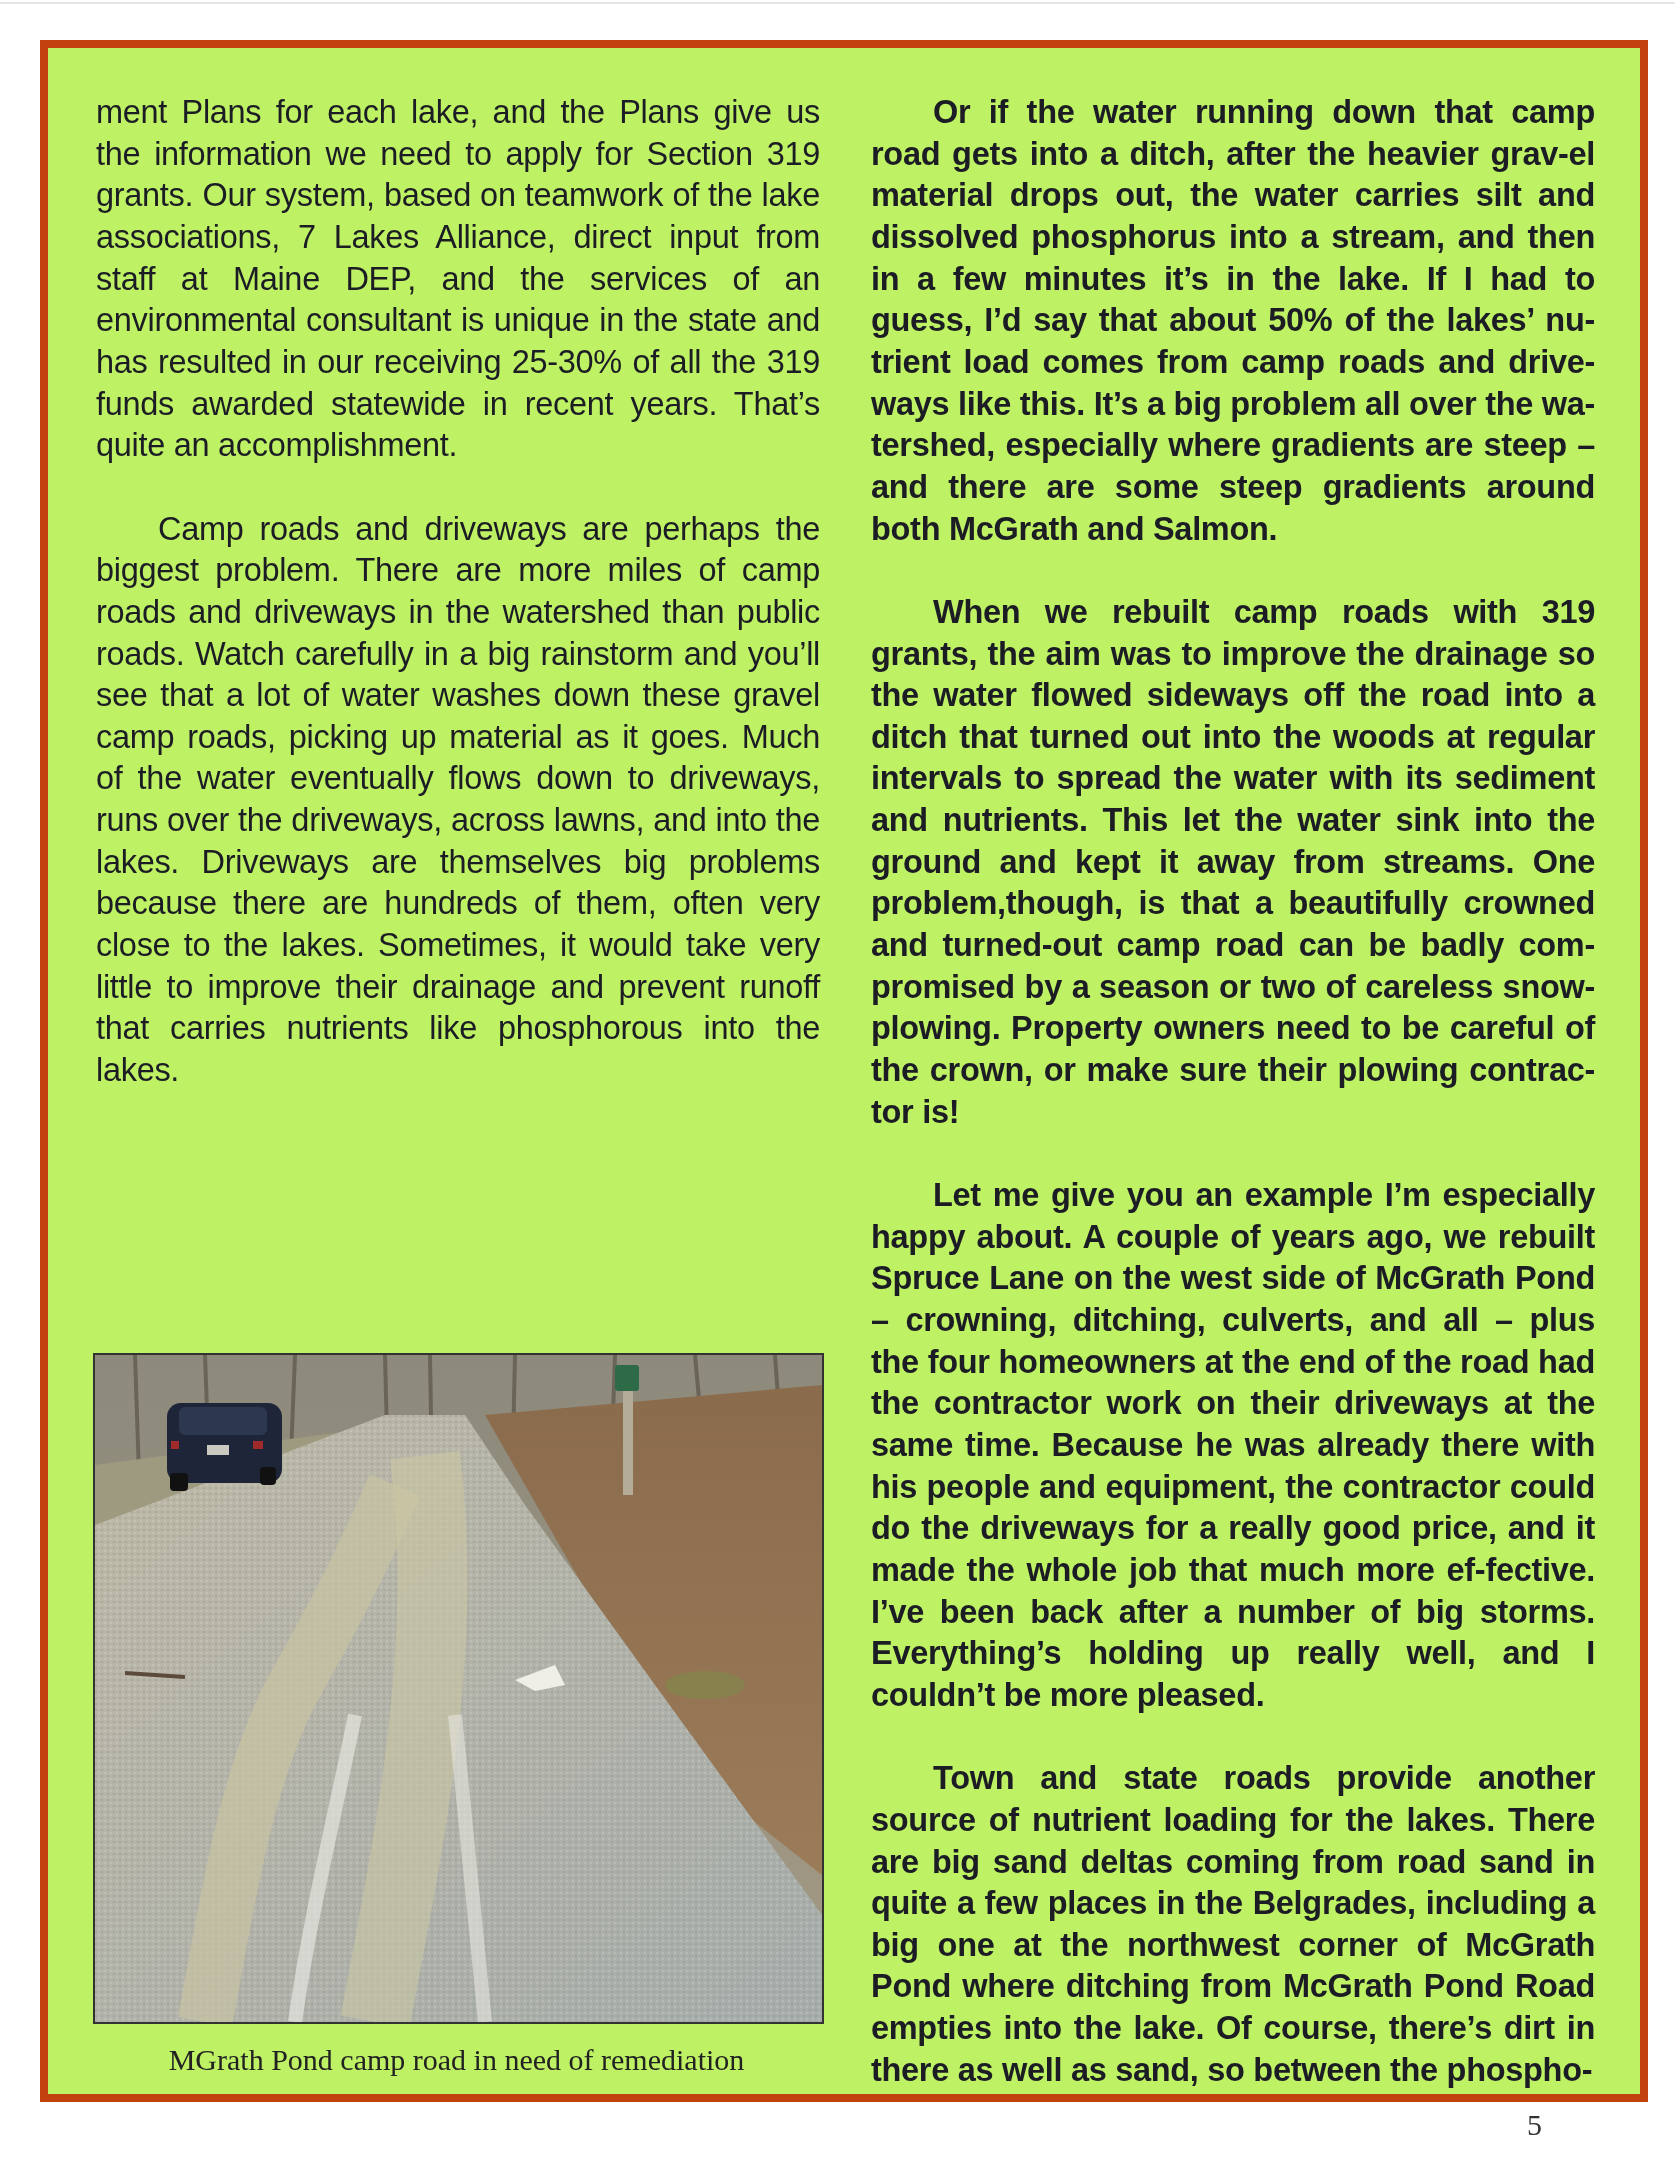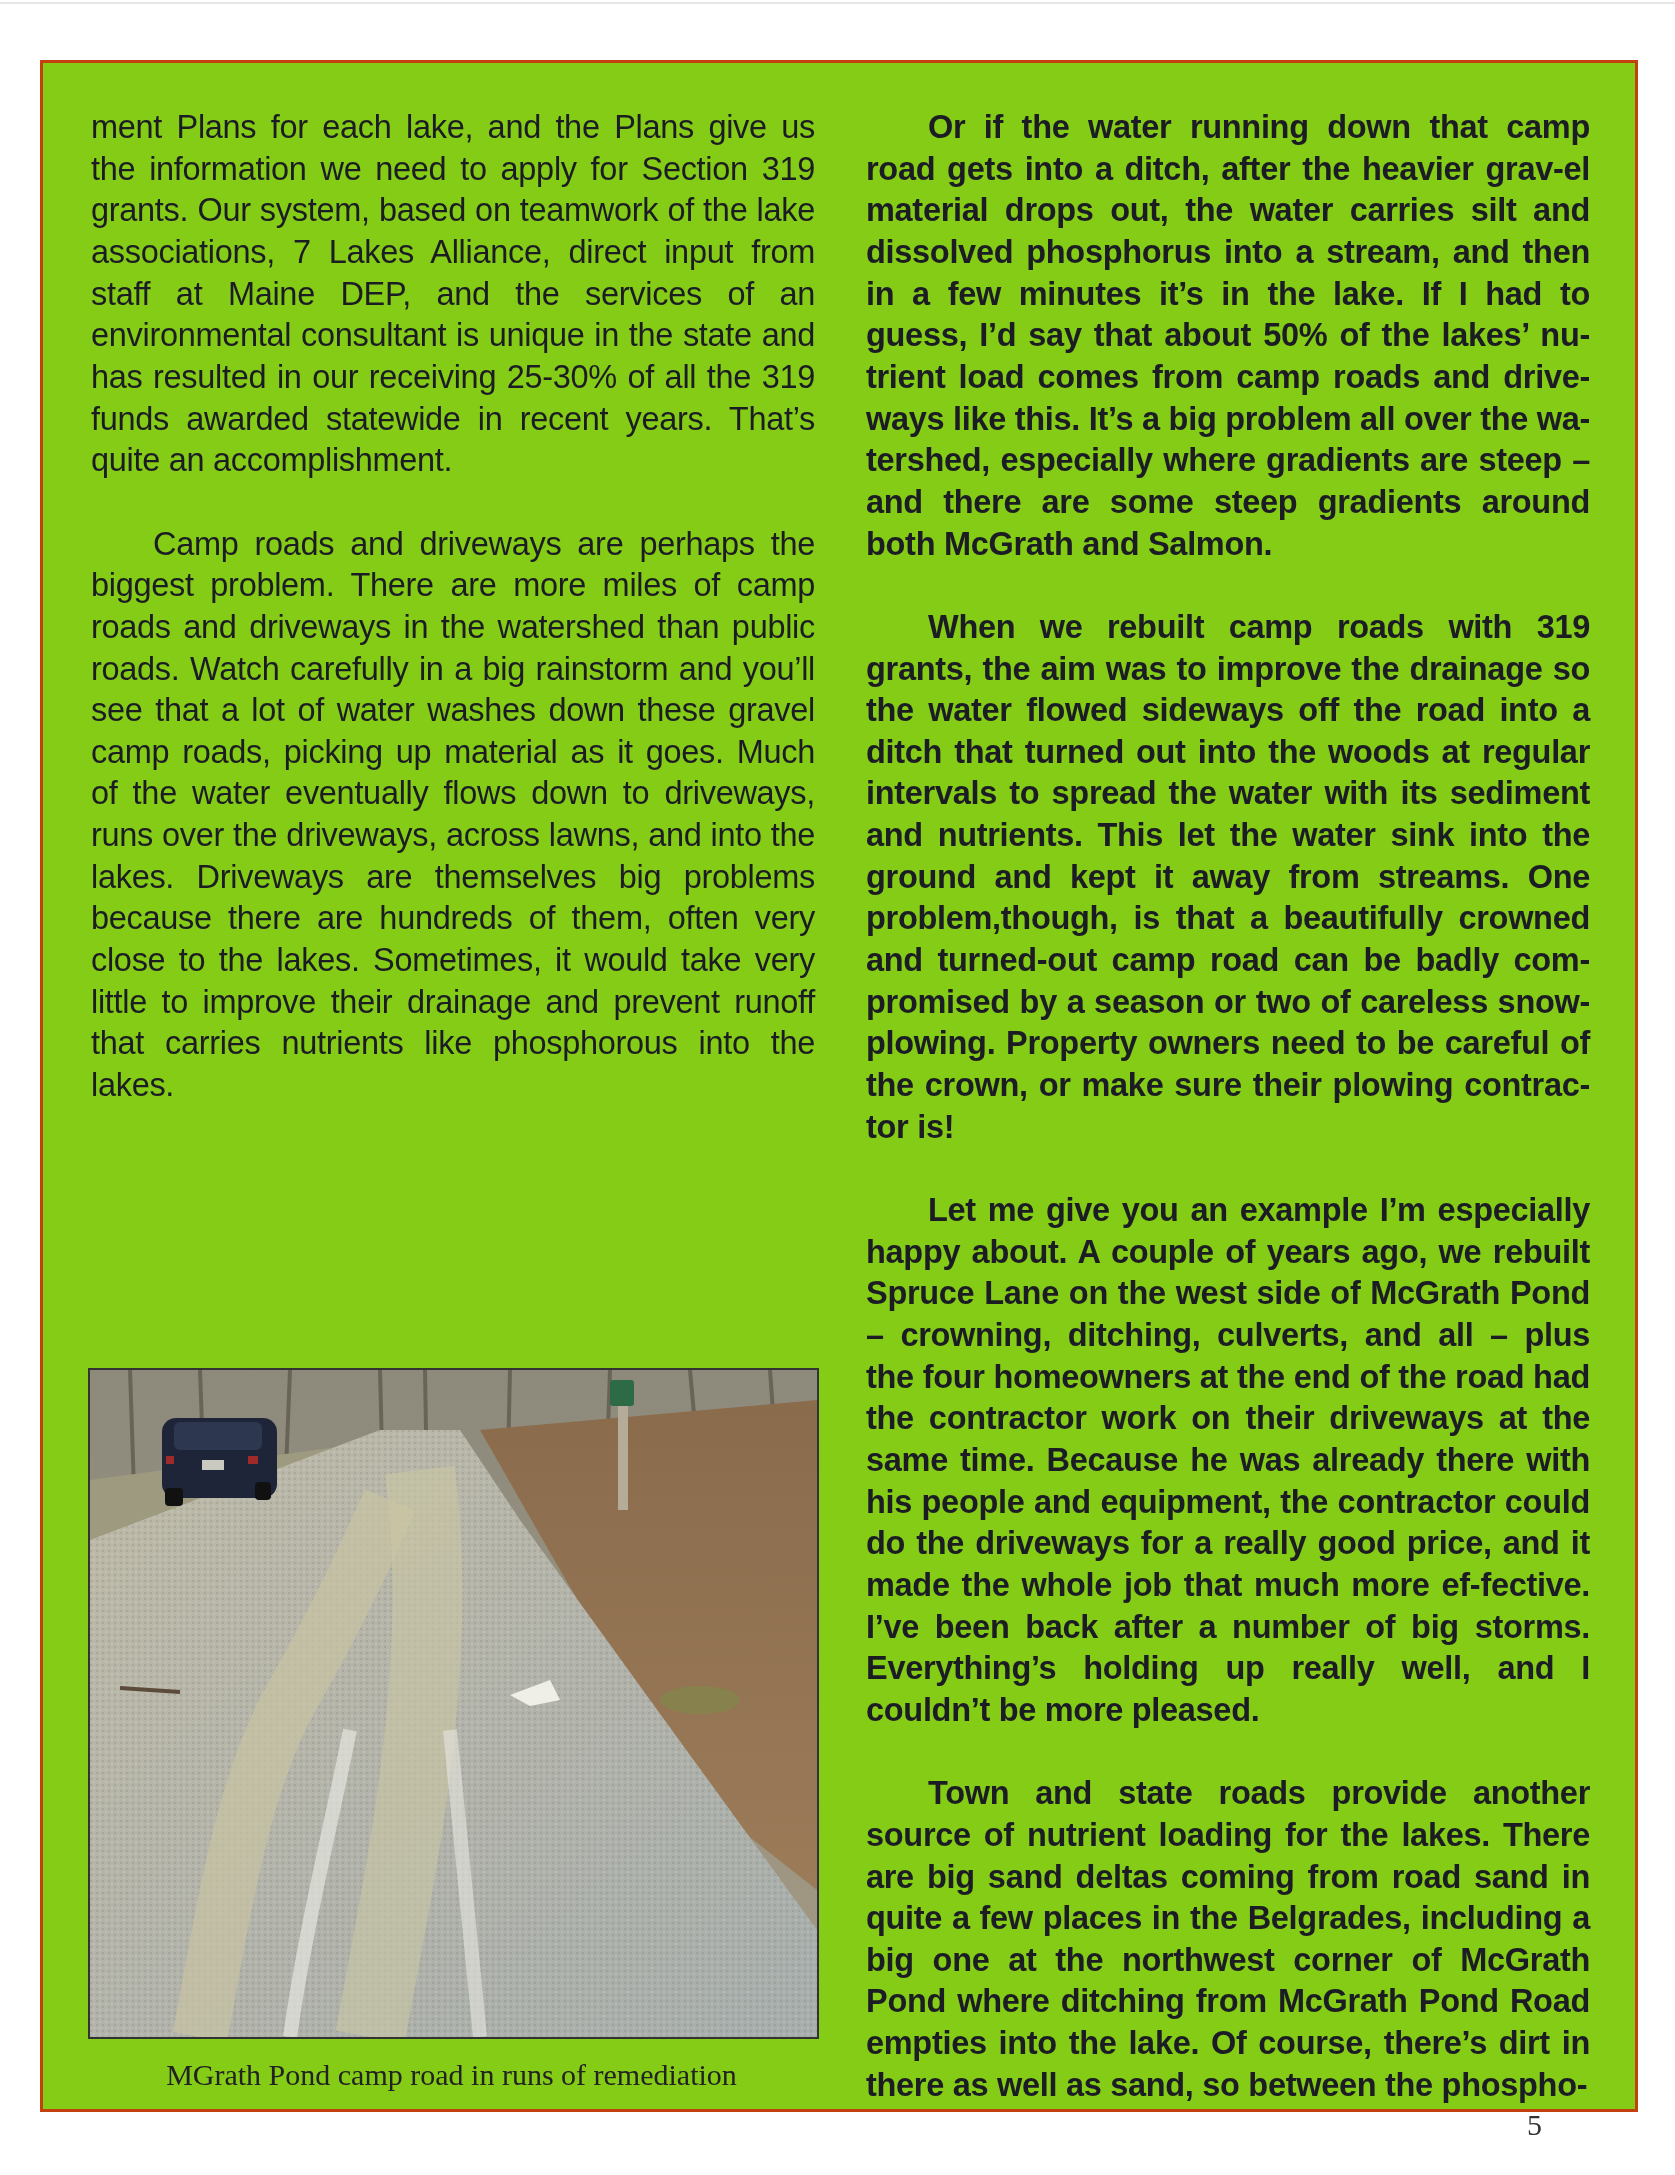--- a/index.html
+++ b/index.html
@@ -2,22 +2,22 @@
 <html><head>
 <meta charset="utf-8">
 <style>
   html, body { margin: 0; padding: 0; }
   body {
     width: 1675px; height: 2175px; background: #ffffff; position: relative; overflow: hidden;
     font-family: "Liberation Sans", "DejaVu Sans", sans-serif; color: #1c1c24;
   }
   .top-rule { position: absolute; left: 0; top: 2px; width: 1675px; height: 2px; background: #e6e6e6; }
   .page-box {
-    position: absolute; left: 40px; top: 60px; width: 1592px; height: 2046px;
-    border: 3px solid #c2410c; background: #84cc16; box-sizing: content-box;
+    position: absolute; left: 40px; top: 40px; width: 1592px; height: 2046px;
+    border: 8px solid #c2410c; background: #bef264; box-sizing: content-box;
   }
   .col {
     position: absolute; top: 44px; width: 724px;
     font-size: 32.5px; line-height: 41.65px; letter-spacing: -0.3px;
     text-align: justify; font-stretch: condensed;
   }
   .col.left { left: 48px; }
   .col.right { left: 823px; font-weight: bold; }
   .col p { margin: 0 0 41.65px 0; text-indent: 62px; hyphens: manual; }
   .col p.cont { text-indent: 0; }
@@ -108,21 +108,21 @@
 
       <rect x="528" y="30" width="10" height="110" fill="#b4ab98"></rect>
       <rect x="520" y="10" width="24" height="26" rx="3" fill="#2d6b46"></rect>
 
       <polygon points="420,325 460,310 470,330 440,336" fill="#efefe8"></polygon>
       <line x1="30" y1="318" x2="90" y2="322" stroke="#5c4a3a" stroke-width="4"></line>
       <ellipse cx="610" cy="330" rx="40" ry="14" fill="#7f8a4a" opacity="0.6"></ellipse>
     </svg>
   </div>
 
-  <div class="caption">MGrath Pond camp road in runs of remediation</div>
+  <div class="caption">MGrath Pond camp road in need of remediation</div>
 
   <div class="col right">
     <p>Or if the water running down that camp road gets into a ditch, after the heavier grav-el material drops out, the water carries silt and dissolved phosphorus into a stream, and then in a few minutes it’s in the lake. If I had to guess, I’d say that about 50% of the lakes’ nu-trient load comes from camp roads and drive-ways like this. It’s a big problem all over the wa-tershed, especially where gradients are steep – and there are some steep gradients around both McGrath and Salmon.</p>
     <p>When we rebuilt camp roads with 319 grants, the aim was to improve the drainage so the water flowed sideways off the road into a ditch that turned out into the woods at regular intervals to spread the water with its sediment and nutrients. This let the water sink into the ground and kept it away from streams. One problem,though, is that a beautifully crowned and turned-out camp road can be badly com-promised by a season or two of careless snow-plowing. Property owners need to be careful of the crown, or make sure their plowing contrac-tor is!</p>
     <p>Let me give you an example I’m especially happy about. A couple of years ago, we rebuilt Spruce Lane on the west side of McGrath Pond – crowning, ditching, culverts, and all – plus the four homeowners at the end of the road had the contractor work on their driveways at the same time. Because he was already there with his people and equipment, the contractor could do the driveways for a really good price, and it made the whole job that much more ef-fective. I’ve been back after a number of big storms. Everything’s holding up really well, and I couldn’t be more pleased.</p>
     <p>Town and state roads provide another source of nutrient loading for the lakes. There are big sand deltas coming from road sand in quite a few places in the Belgrades, including a big one at the northwest corner of McGrath Pond where ditching from McGrath Pond Road empties into the lake. Of course, there’s dirt in there as well as sand, so between the phospho-</p>
   </div>
 
 </div>
 

